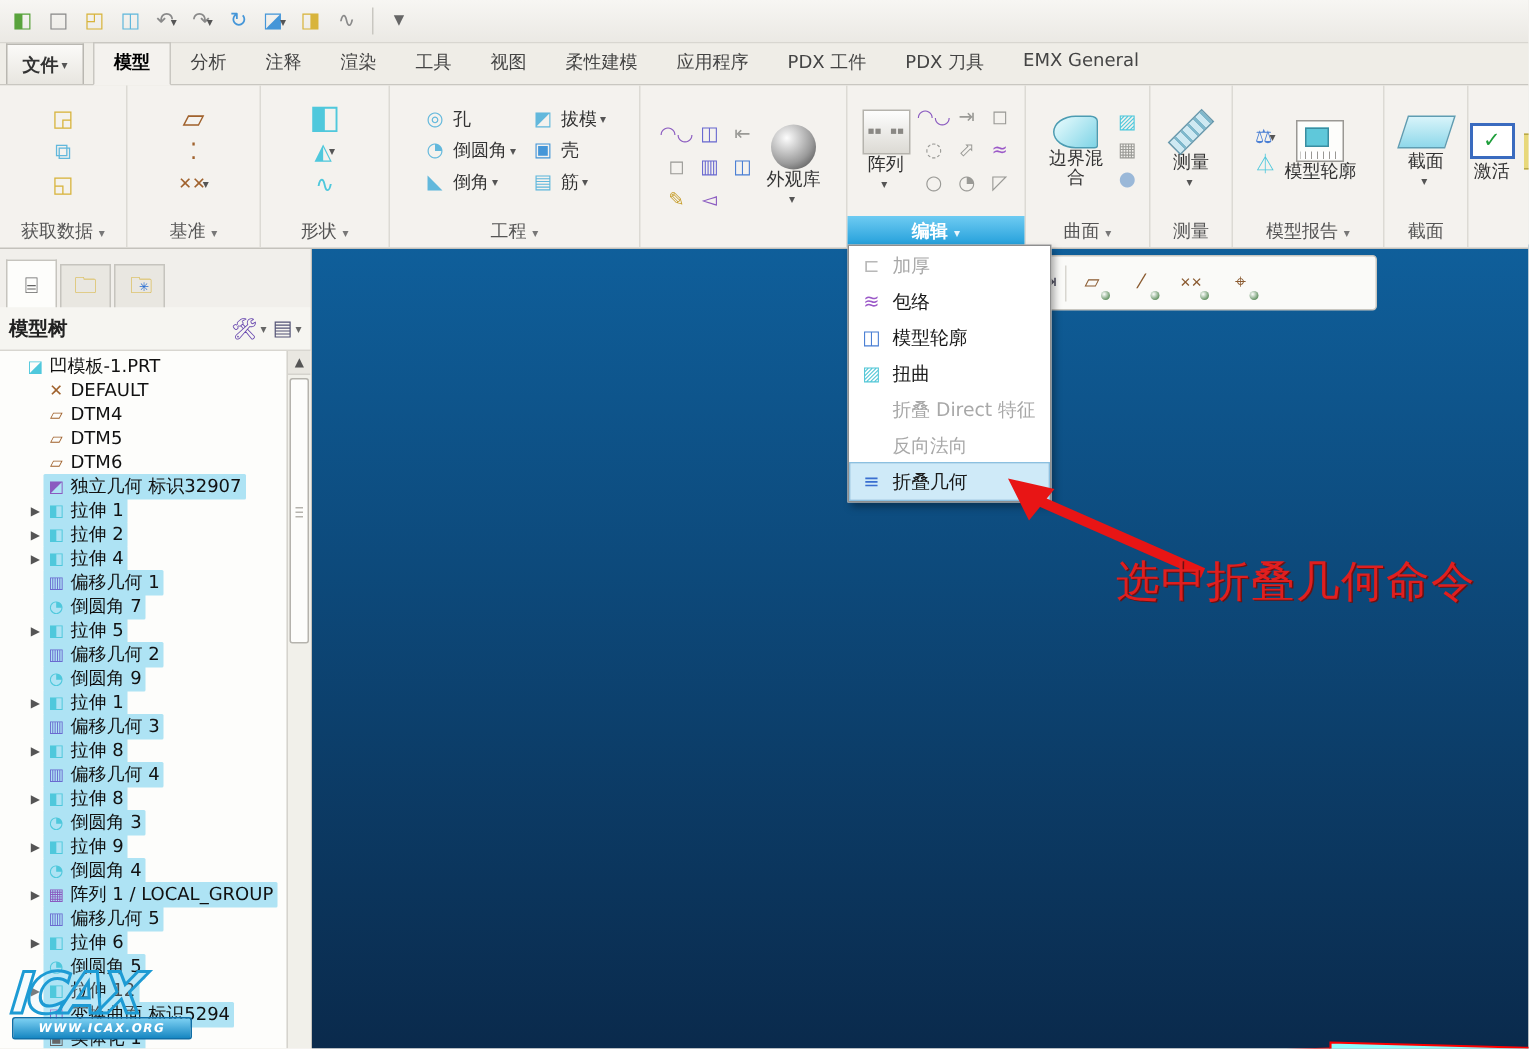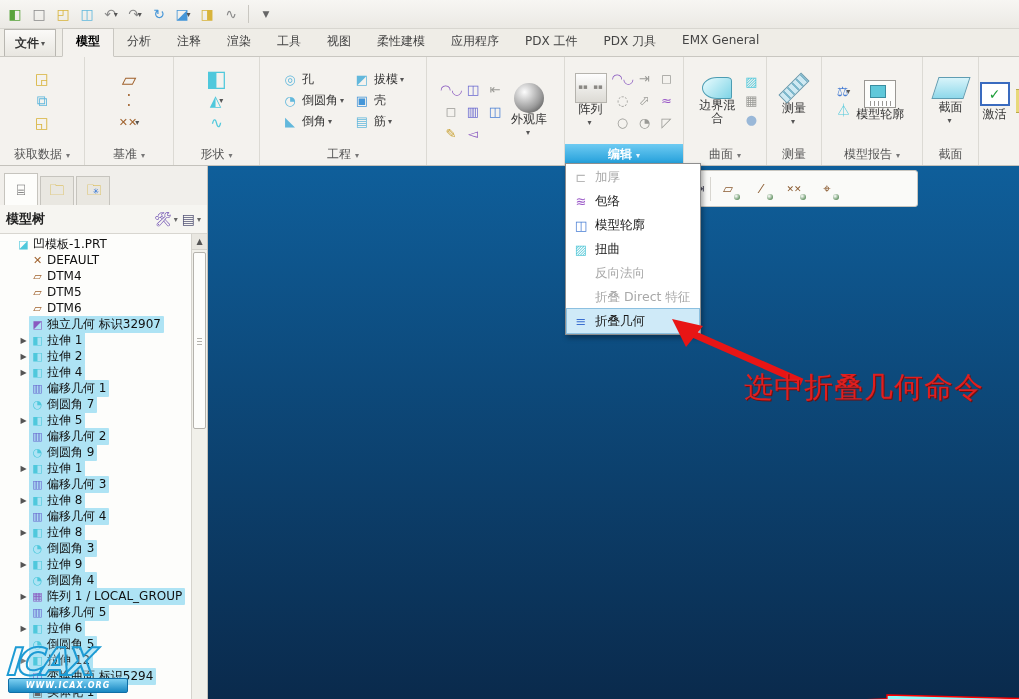--- a/index.html
+++ b/index.html
@@ -674,25 +674,25 @@
     <div class="mitem">
       <span class="micon mi-divide">◫</span>
       <span>模型轮廓</span>
     </div>
     <div class="mitem">
       <span class="micon mi-warp">▨</span>
       <span>扭曲</span>
     </div>
     <div class="mitem dis">
       <span class="micon "></span>
-      <span>反向法向</span>
+      <span>折叠 Direct 特征</span>
     </div>
     <div class="mitem dis">
       <span class="micon "></span>
-      <span>折叠 Direct 特征</span>
+      <span>反向法向</span>
     </div>
     <div class="mitem hl">
       <span class="micon mi-collapse">≡</span>
       <span>折叠几何</span>
     </div>
   </div>
 
 <svg class="arrow-svg" viewBox="0 0 470 120">
   <line x1="133" y1="34" x2="242" y2="82" stroke="#e81515" stroke-width="7"></line>
   <polygon points="112,19 143,26 126,47" fill="#e81515"></polygon>

